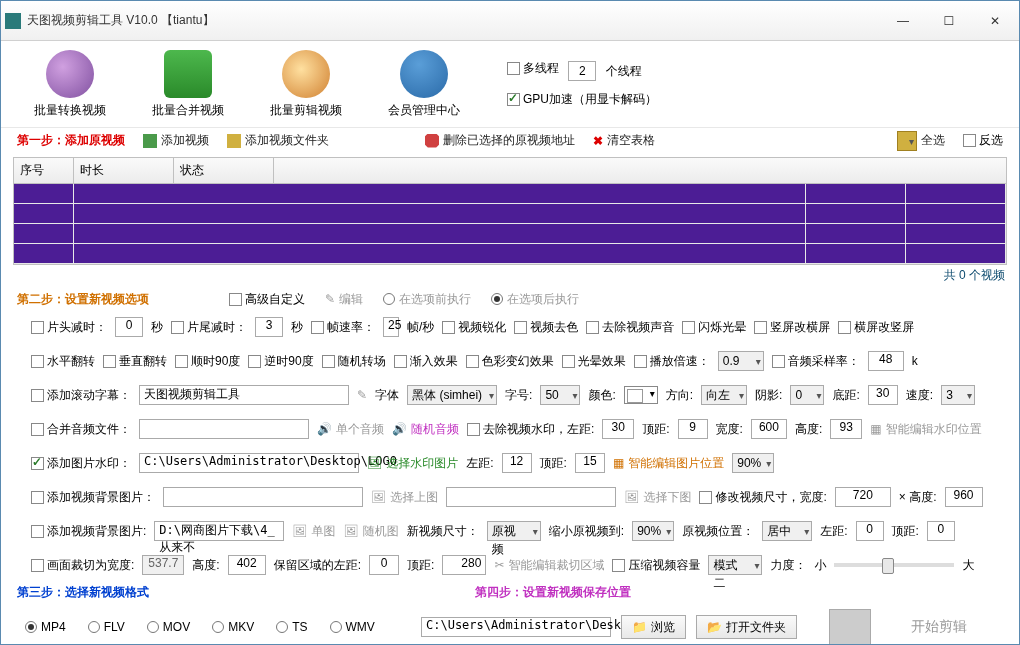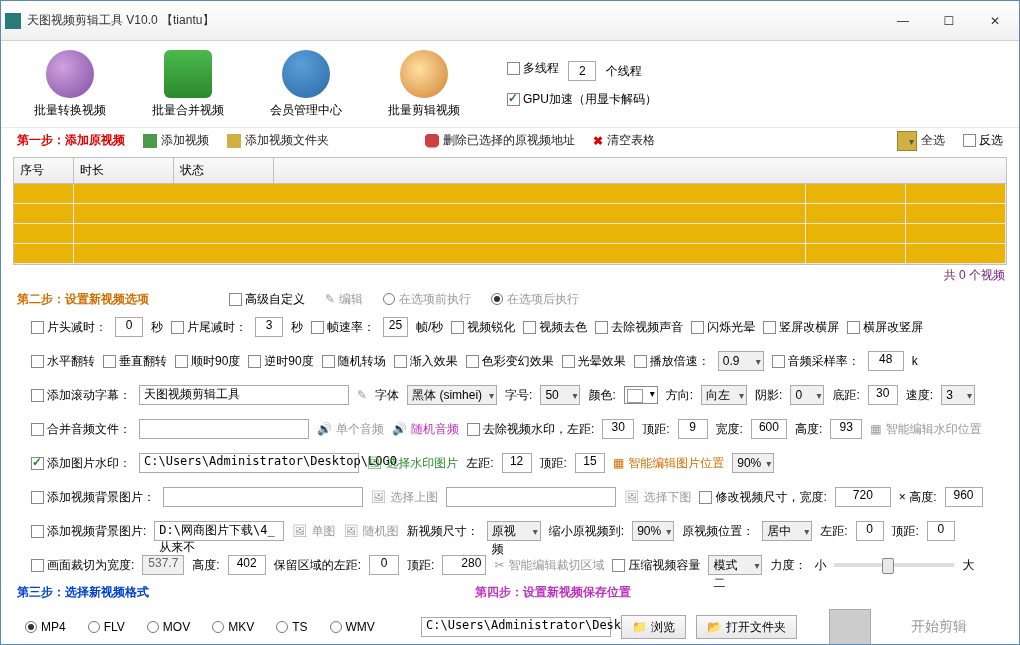--- a/index.html
+++ b/index.html
@@ -24,27 +24,27 @@
 .redlbl{color:#d00;font-weight:bold}
 .bluelbl{color:#0040d0;font-weight:bold}
 .purplelbl{color:#c030c0;font-weight:bold}
 .lnk{color:#222;cursor:pointer;display:flex;align-items:center;gap:4px}
 .smic{width:14px;height:14px;display:inline-block}
 .smic.add{background:#4a9a4a}
 .smic.fold{background:#d0b040}
 .smic.del{background:#d04040;clip-path:polygon(20% 0,80% 0,100% 20%,100% 80%,80% 100%,20% 100%,0 80%,0 20%)}
 .smic.x{color:#d00;font-weight:bold;width:auto;height:auto}
 .smic.sel{background:#d0b040;border:1px solid #a08020}
-.table{margin:4px 12px 0 12px;border:1px solid #c0c0c0;height:108px;background:#eab308}
+.table{margin:4px 12px 0 12px;border:1px solid #c0c0c0;height:108px;background:#4c1d95}
 .thead{display:flex;background:linear-gradient(#fafafa,#ececec);border-bottom:1px solid #c0c0c0}
 .th{border-right:1px solid #c0c0c0;padding:4px 6px}
 .tbody{height:82px;overflow:auto}
 .trow{display:flex;border-bottom:1px solid #e8e8e8;height:20px}
 .td{border-right:1px solid #e8e8e8;padding:2px 6px}
-.footer1{display:flex;justify-content:flex-end;padding:2px 14px;color:#701a75}
+.footer1{display:flex;justify-content:flex-end;padding:2px 14px;color:#0c4a6e}
 .step2bar{height:26px;display:flex;align-items:center;padding:0 16px;gap:20px}
 .radio{width:12px;height:12px;border:1px solid #777;border-radius:50%;display:inline-block;vertical-align:middle;margin-right:4px;position:relative;background:#fff}
 .radio.on::after{content:"";position:absolute;left:2px;top:2px;width:6px;height:6px;background:#333;border-radius:50%}
 .gray{color:#999}
 .opts{padding:2px 30px;display:flex;flex-direction:column;gap:8px}
 .row{display:flex;align-items:center;gap:8px;height:26px}
 .inp{height:20px;border:1px solid #aaa;padding:0 4px;background:#fff}
 .inp.ro{background:#f0f0f0;color:#666}
 .sel{height:20px;border:1px solid #aaa;background:#f0f0f0;padding:0 14px 0 4px;position:relative;display:inline-block;line-height:18px}
 .sel::after{content:"▾";position:absolute;right:2px;top:1px;font-size:10px;color:#555}
@@ -76,26 +76,26 @@
 <div class="toolbar">
   <div class="tbitem">
       <div class="tbicon purple"></div>
       <span>批量转换视频</span>
     </div>
   <div class="tbitem">
       <div class="tbicon green"></div>
       <span>批量合并视频</span>
     </div>
   <div class="tbitem">
+      <div class="tbicon scis"></div>
+      <span>批量剪辑视频</span>
+    </div>
+  <div class="tbitem">
       <div class="tbicon people"></div>
       <span>会员管理中心</span>
-    </div>
-  <div class="tbitem">
-      <div class="tbicon scis"></div>
-      <span>批量剪辑视频</span>
     </div>
   <div class="rightopts">
     <div>
       <label>
           <span class="chk"></span>
           <span>多线程</span>
         </label>
       <span class="num" style="margin:0 6px">2</span>
       <span>个线程</span>
     </div>
@@ -205,21 +205,21 @@
     <label>
         <span class="chk"></span>
         <span>片尾减时：</span>
       </label>
     <span class="inp" style="width:28px;text-align:center">3</span>
       <span>秒</span>
     <label>
         <span class="chk"></span>
         <span>帧速率：</span>
       </label>
-    <span class="inp" style="width:25px;text-align:center">25</span>
+    <span class="inp" style="width:16px;text-align:center">25</span>
       <span>帧/秒</span>
     <label>
         <span class="chk"></span>
         <span>视频锐化</span>
       </label>
     <label>
         <span class="chk"></span>
         <span>视频去色</span>
       </label>
     <label>

